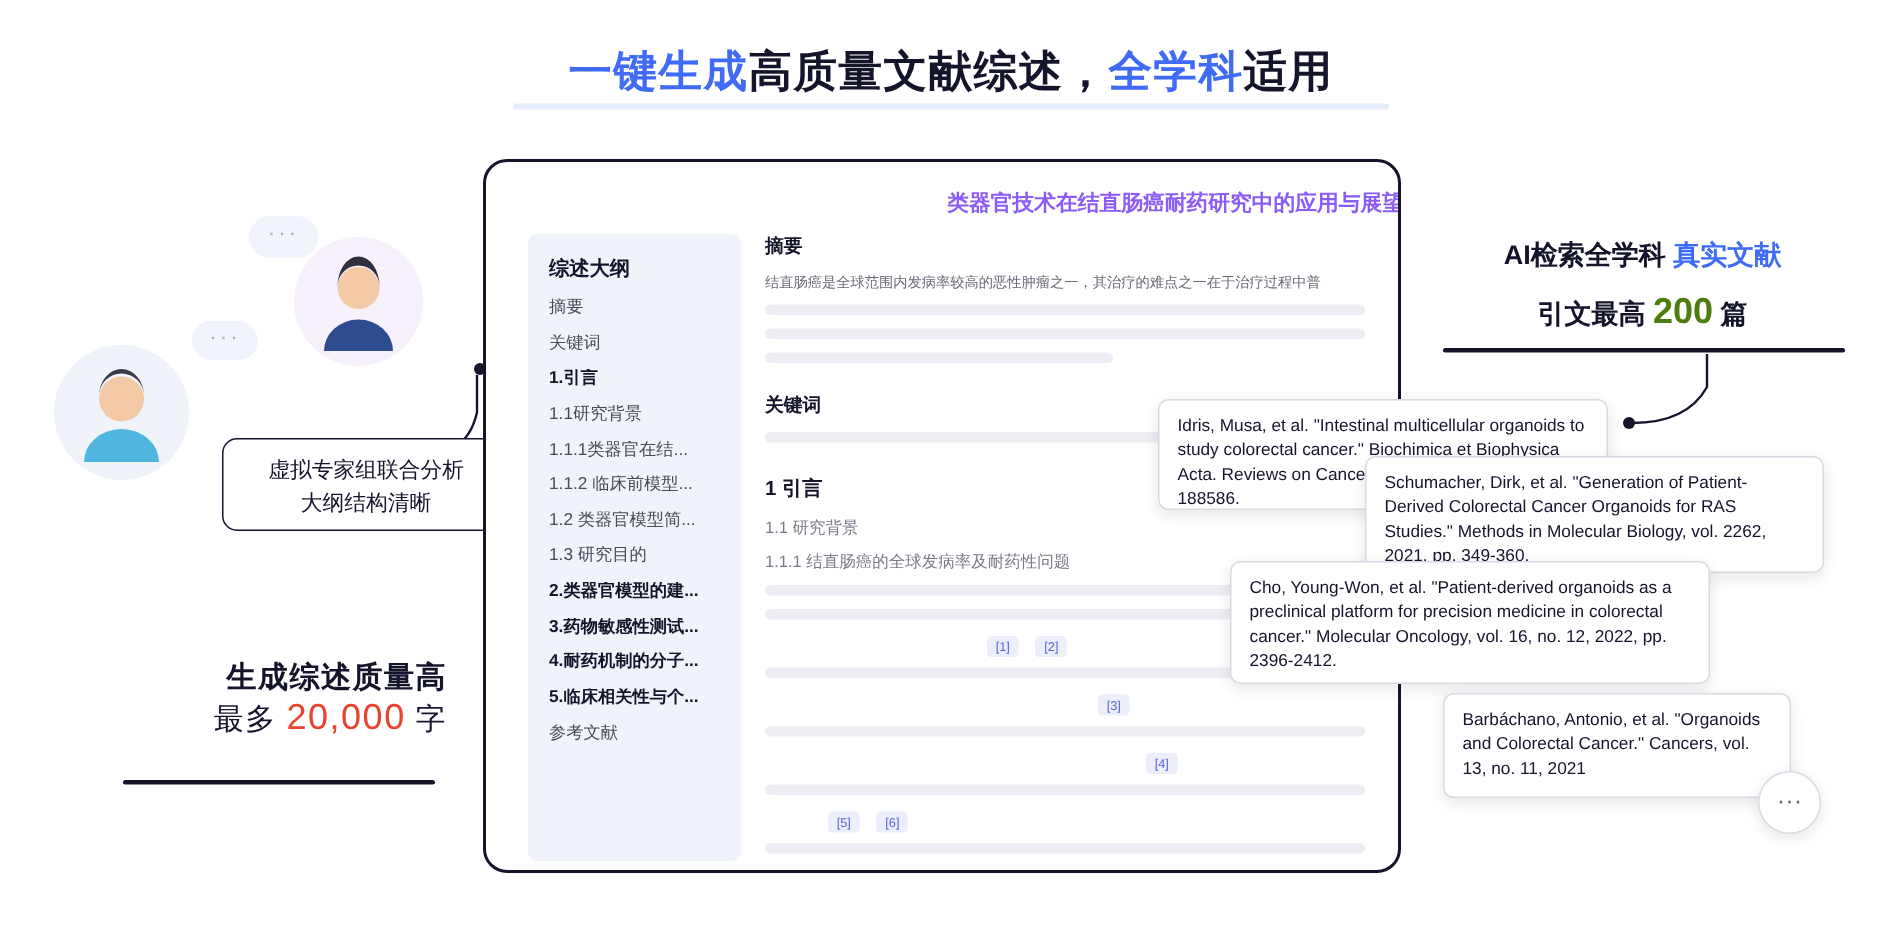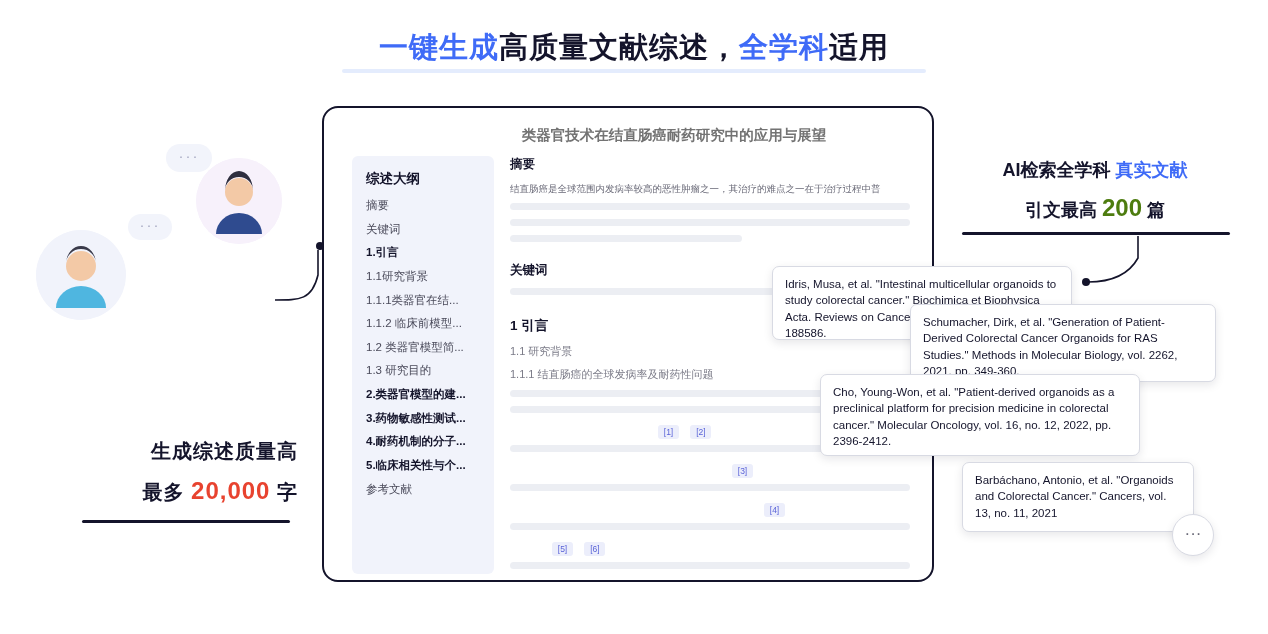--- a/index.html
+++ b/index.html
@@ -56,25 +56,24 @@
     border: 2px solid #14142b;
     border-radius: 16px;
     box-sizing: border-box;
     overflow: hidden;
   }
   .doc-title {
     position: absolute;
     left: 0;
     top: 18px;
     width: 612px;
-    text-align: center;
+    text-align: right;
     font-size: 14.5px;
     font-weight: bold;
-    color: #737373;
-    padding-left: 44px;
+    color: #8b5cf6;
   }
 
   
   .outline {
     position: absolute;
     left: 28px;
     top: 48px;
     width: 142px;
     height: 418px;
     background: #f1f3fb;
@@ -179,23 +178,22 @@
     width: 226px;
     text-align: right;
   }
   .left-stat .line1 {
     font-size: 20px;
     font-weight: bold;
     color: #14142b;
     letter-spacing: 1px;
   }
   .left-stat .line2 {
-    margin-top: 12px;
     font-size: 20px;
-    font-weight: bold;
+    font-weight: normal;
     color: #14142b;
     letter-spacing: 1px;
   }
   .left-stat .num {
     color: #e8432f;
     font-size: 24px;
   }
   .left-stat-underline {
     position: absolute;
     left: 82px;
@@ -338,20 +336,24 @@
     <svg width="86" height="86" viewBox="0 0 86 86">
       <circle cx="43" cy="43" r="43" fill="#f7f1fb"></circle>
       <circle cx="43" cy="34" r="14" fill="#f3c9a6"></circle>
       <path d="M29 33 a14 14 0 0 1 28 0 a14 20 0 0 0 -28 0" fill="#2f2f3f"></path>
       <path d="M20 76 a23 21 0 0 1 46 0 z" fill="#2f4b8f"></path>
     </svg>
   </div>
   <div class="bubble" id="bubble-1">···</div>
   <div class="bubble" id="bubble-2">···</div>
 
+  <div class="label-box" id="virtual-expert-label">
+    <div>虚拟专家组联合分析</div>
+    <div>大纲结构清晰</div>
+  </div>
 
   <div class="left-stat">
     <div class="line1">生成综述质量高</div>
     <div class="line2">
       <span>最多</span>
       <span class="num">20,000</span>
       <span>字</span>
     </div>
   </div>
   <div class="left-stat-underline"></div>

